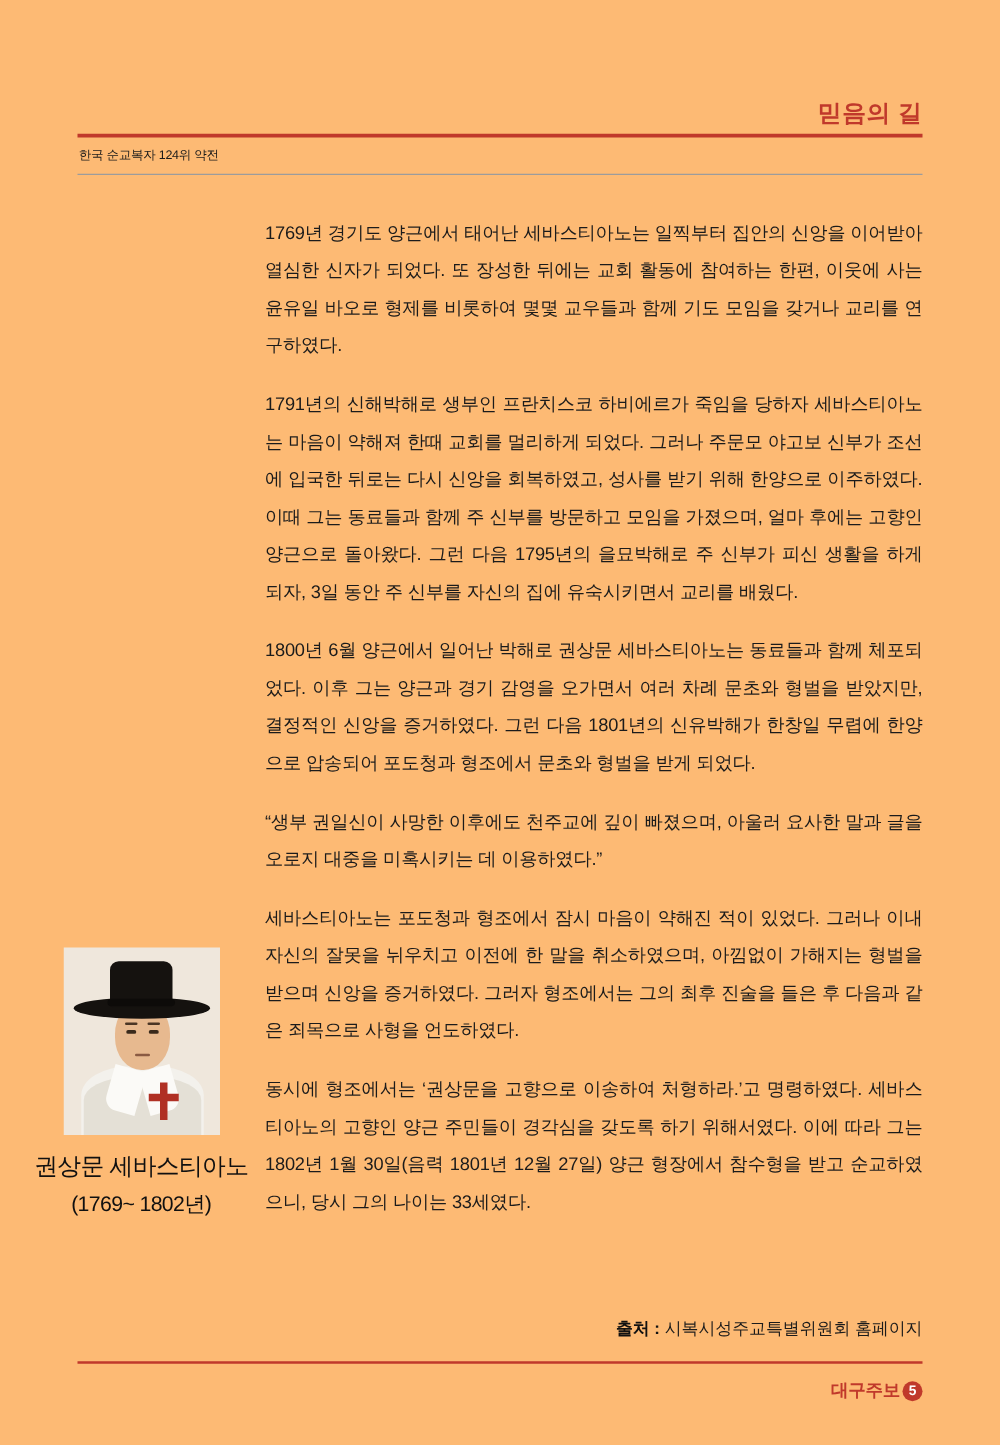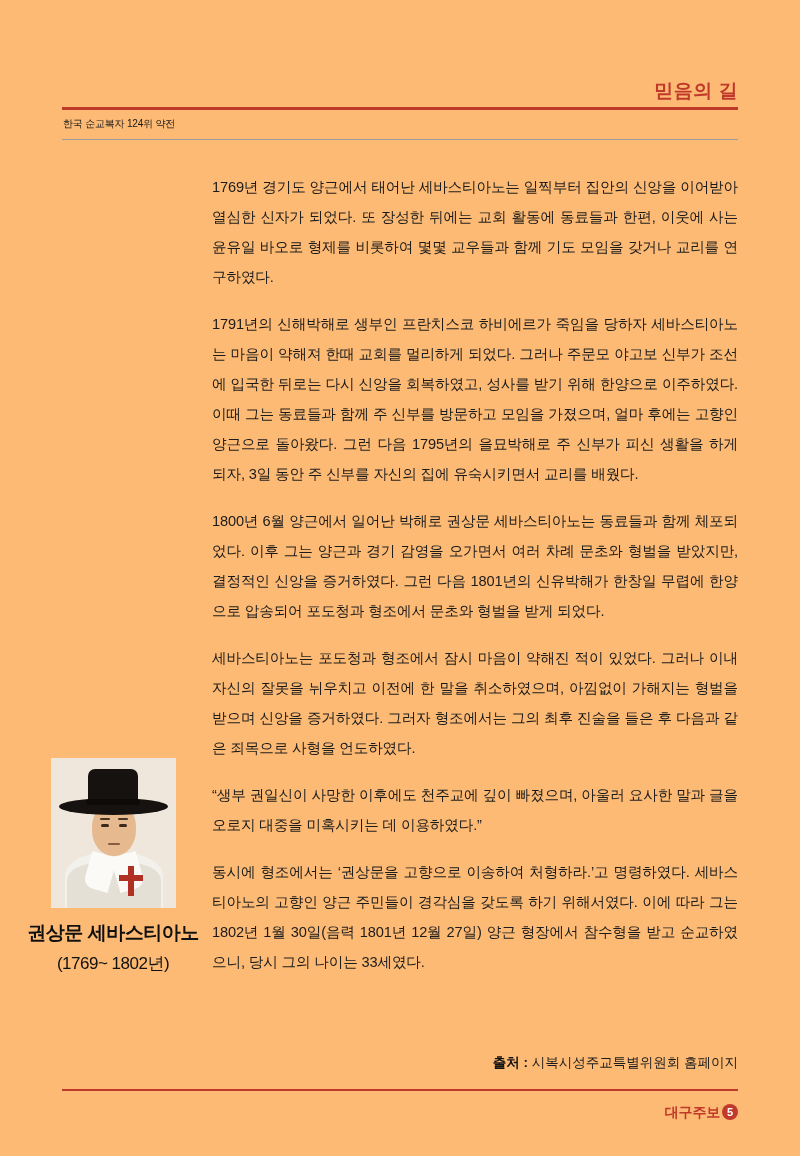--- a/index.html
+++ b/index.html
@@ -176,21 +176,21 @@
   }
   .cross-h {
     position: absolute;
     left: 68px; top: 117px;
     width: 24px; height: 6px;
     background: #b03024;
   }
   .caption-name {
     margin-top: 12px;
     font-size: 19px;
-    font-weight: bold;
+    font-weight: normal;
     color: #101010;
     letter-spacing: -0.5px;
   }
   .caption-years {
     margin-top: 6px;
     font-size: 17px;
     color: #101010;
     letter-spacing: -0.5px;
   }
   
@@ -241,25 +241,25 @@
 <body>
 
 <div class="page">
 
   <div class="header-title">믿음의 길</div>
   <div class="header-rule"></div>
   <div class="subhead">한국 순교복자 124위 약전</div>
   <div class="subhead-rule"></div>
 
   <div class="article">
-    <p>1769년 경기도 양근에서 태어난 세바스티아노는 일찍부터 집안의 신앙을 이어받아 열심한 신자가 되었다. 또 장성한 뒤에는 교회 활동에 동료들과 한편, 이웃에 사는 윤유일 바오로 형제를 비롯하여 몇몇 교우들과 함께 기도 모임을 갖거나 교리를 연구하였다.</p>
+    <p>1769년 경기도 양근에서 태어난 세바스티아노는 일찍부터 집안의 신앙을 이어받아 열심한 신자가 되었다. 또 장성한 뒤에는 교회 활동에 참여하는 한편, 이웃에 사는 윤유일 바오로 형제를 비롯하여 몇몇 교우들과 함께 기도 모임을 갖거나 교리를 연구하였다.</p>
     <p>1791년의 신해박해로 생부인 프란치스코 하비에르가 죽임을 당하자 세바스티아노는 마음이 약해져 한때 교회를 멀리하게 되었다. 그러나 주문모 야고보 신부가 조선에 입국한 뒤로는 다시 신앙을 회복하였고, 성사를 받기 위해 한양으로 이주하였다. 이때 그는 동료들과 함께 주 신부를 방문하고 모임을 가졌으며, 얼마 후에는 고향인 양근으로 돌아왔다. 그런 다음 1795년의 을묘박해로 주 신부가 피신 생활을 하게 되자, 3일 동안 주 신부를 자신의 집에 유숙시키면서 교리를 배웠다.</p>
     <p>1800년 6월 양근에서 일어난 박해로 권상문 세바스티아노는 동료들과 함께 체포되었다. 이후 그는 양근과 경기 감영을 오가면서 여러 차례 문초와 형벌을 받았지만, 결정적인 신앙을 증거하였다. 그런 다음 1801년의 신유박해가 한창일 무렵에 한양으로 압송되어 포도청과 형조에서 문초와 형벌을 받게 되었다.</p>
+    <p>“생부 권일신이 사망한 이후에도 천주교에 깊이 빠졌으며, 아울러 요사한 말과 글을 오로지 대중을 미혹시키는 데 이용하였다.”</p>
     <p>세바스티아노는 포도청과 형조에서 잠시 마음이 약해진 적이 있었다. 그러나 이내 자신의 잘못을 뉘우치고 이전에 한 말을 취소하였으며, 아낌없이 가해지는 형벌을 받으며 신앙을 증거하였다. 그러자 형조에서는 그의 최후 진술을 들은 후 다음과 같은 죄목으로 사형을 언도하였다.</p>
-    <p>“생부 권일신이 사망한 이후에도 천주교에 깊이 빠졌으며, 아울러 요사한 말과 글을 오로지 대중을 미혹시키는 데 이용하였다.”</p>
     <p>동시에 형조에서는 ‘권상문을 고향으로 이송하여 처형하라.’고 명령하였다. 세바스티아노의 고향인 양근 주민들이 경각심을 갖도록 하기 위해서였다. 이에 따라 그는 1802년 1월 30일(음력 1801년 12월 27일) 양근 형장에서 참수형을 받고 순교하였으니, 당시 그의 나이는 33세였다.</p>
   </div>
 
   <div class="portrait-block">
     <div class="portrait">
       <div class="robe"></div>
       <div class="robe-shadow"></div>
       <div class="collar-l"></div>
       <div class="collar-r"></div>
       <div class="face"></div>

